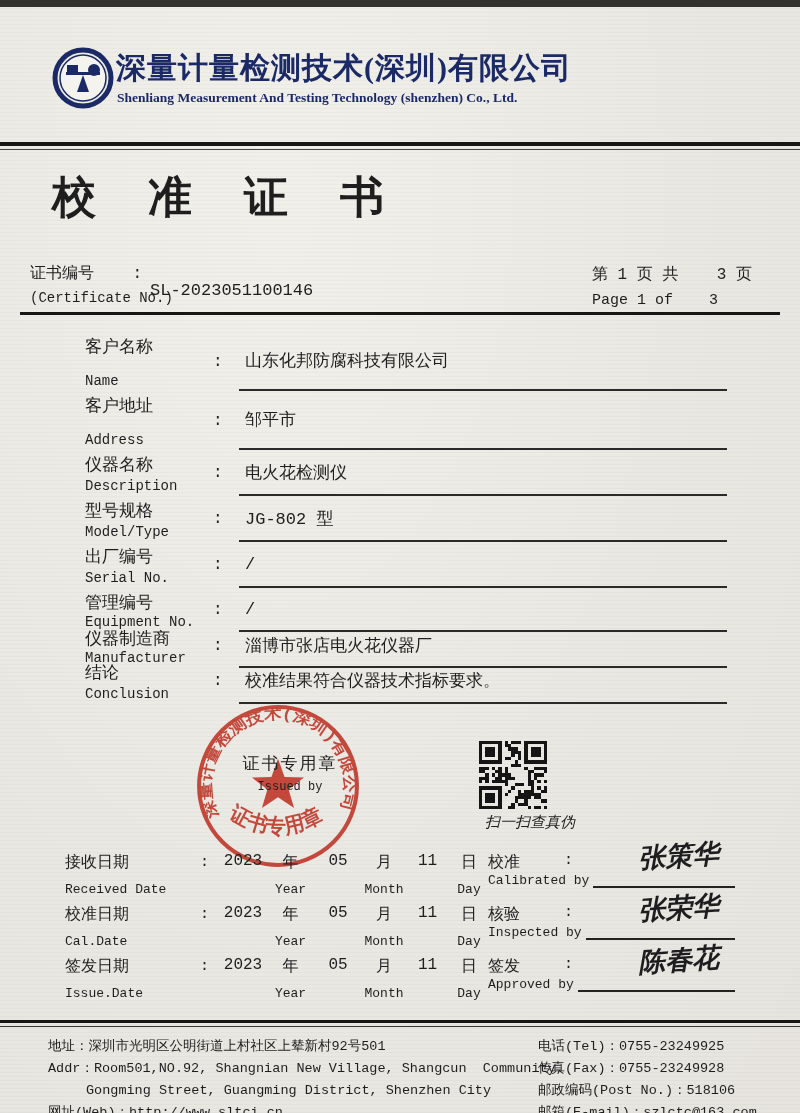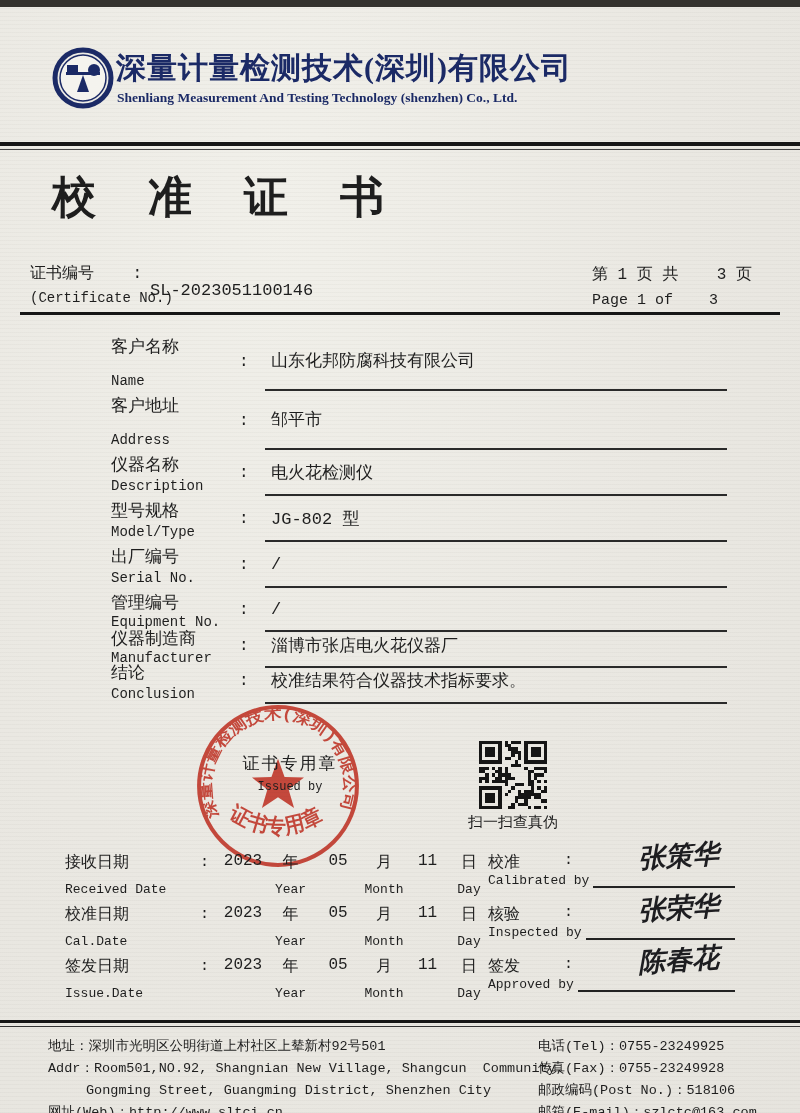--- a/index.html
+++ b/index.html
@@ -35,34 +35,34 @@
   .certno .cn{font-size:16px;}
   .certno .en{font-size:14px;margin-top:6px;}
   .certno-value{position:absolute;left:150px;top:281px;font-size:17px;}
   .pageof{position:absolute;left:592px;top:264px;}
   .pageof .cn{font-size:16px;}
   .pageof .en{font-size:15px;margin-top:7px;}
   .rule-b{position:absolute;left:20px;top:312px;width:760px;height:3px;background:#161616;}
 
   
   .fields{position:absolute;left:85px;top:332px;width:642px;}
-  .field{display:grid;grid-template-columns:128px 26px 1fr;margin-left:26px;}
+  .field{display:grid;grid-template-columns:128px 26px 1fr;}
   .flabel{display:flex;flex-direction:column;justify-content:space-between;padding:3px 0 2px 0;}
   .flabel .cn{font-size:17px;}
   .flabel .en{font-size:14px;}
   .fcolon{font-size:16px;display:flex;align-items:center;justify-content:flex-start;}
   .fvalue{border-bottom:2px solid #2a2a2a;display:flex;align-items:center;font-size:17px;padding-left:6px;}
 
   
   .stamp-svg{position:absolute;left:192px;top:700px;opacity:.87;mix-blend-mode:multiply;}
   .issued{position:absolute;left:228px;top:752px;width:124px;text-align:center;}
   .issued .cn{font-size:17px;letter-spacing:2px;}
   .issued .en{font-size:12px;margin-top:5px;}
   .qr{position:absolute;left:479px;top:741px;}
-  .qr-caption{position:absolute;left:451px;top:813px;width:124px;text-align:center;font-size:15px;}
+  .qr-caption{position:absolute;left:451px;top:813px;width:124px;text-align:right;font-size:15px;font-style:italic;}
 
   
   .dates{position:absolute;left:65px;top:848px;width:670px;}
   .drow{display:grid;grid-template-columns:135px 18px 50px 45px 50px 42px 45px 38px 1fr;height:52px;}
   .stack{display:flex;flex-direction:column;justify-content:space-between;padding:4px 0 3px 0;}
   .stack .cn{font-size:16px;}
   .stack .en{font-size:13px;}
   .cen{text-align:center;}
   .dcolon{font-size:15px;padding-top:6px;}
   .dsign{position:relative;display:flex;flex-direction:column;justify-content:flex-start;padding:4px 0 0 0;}

